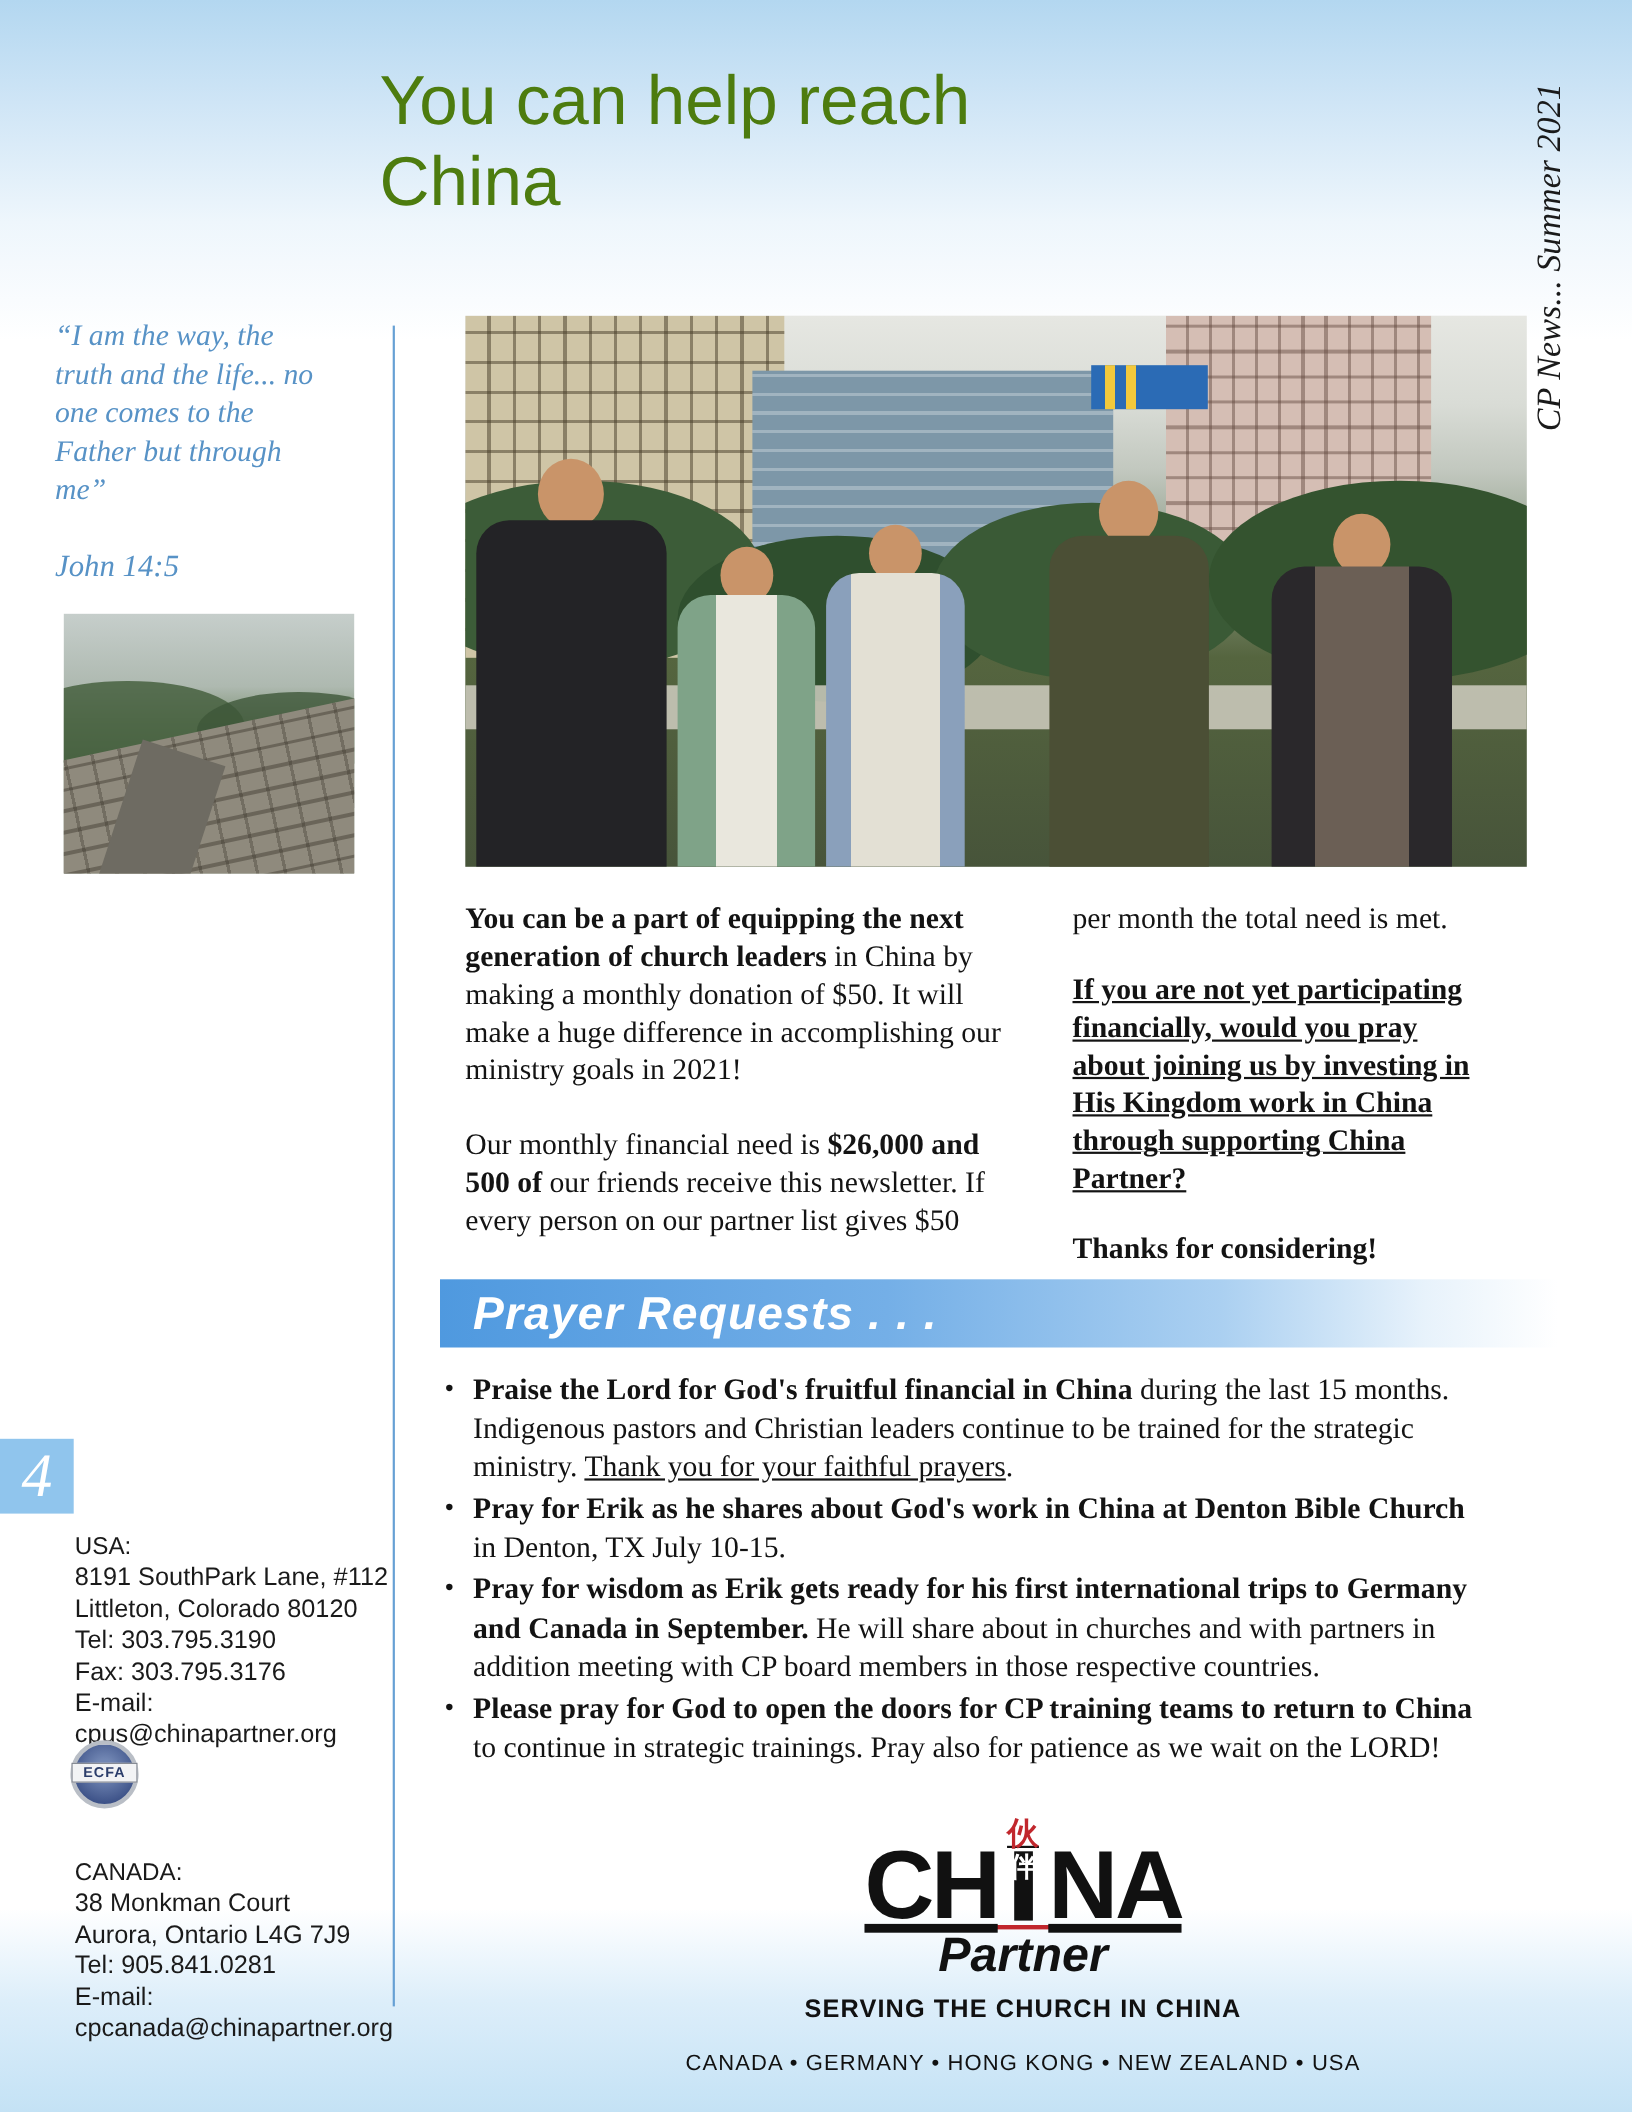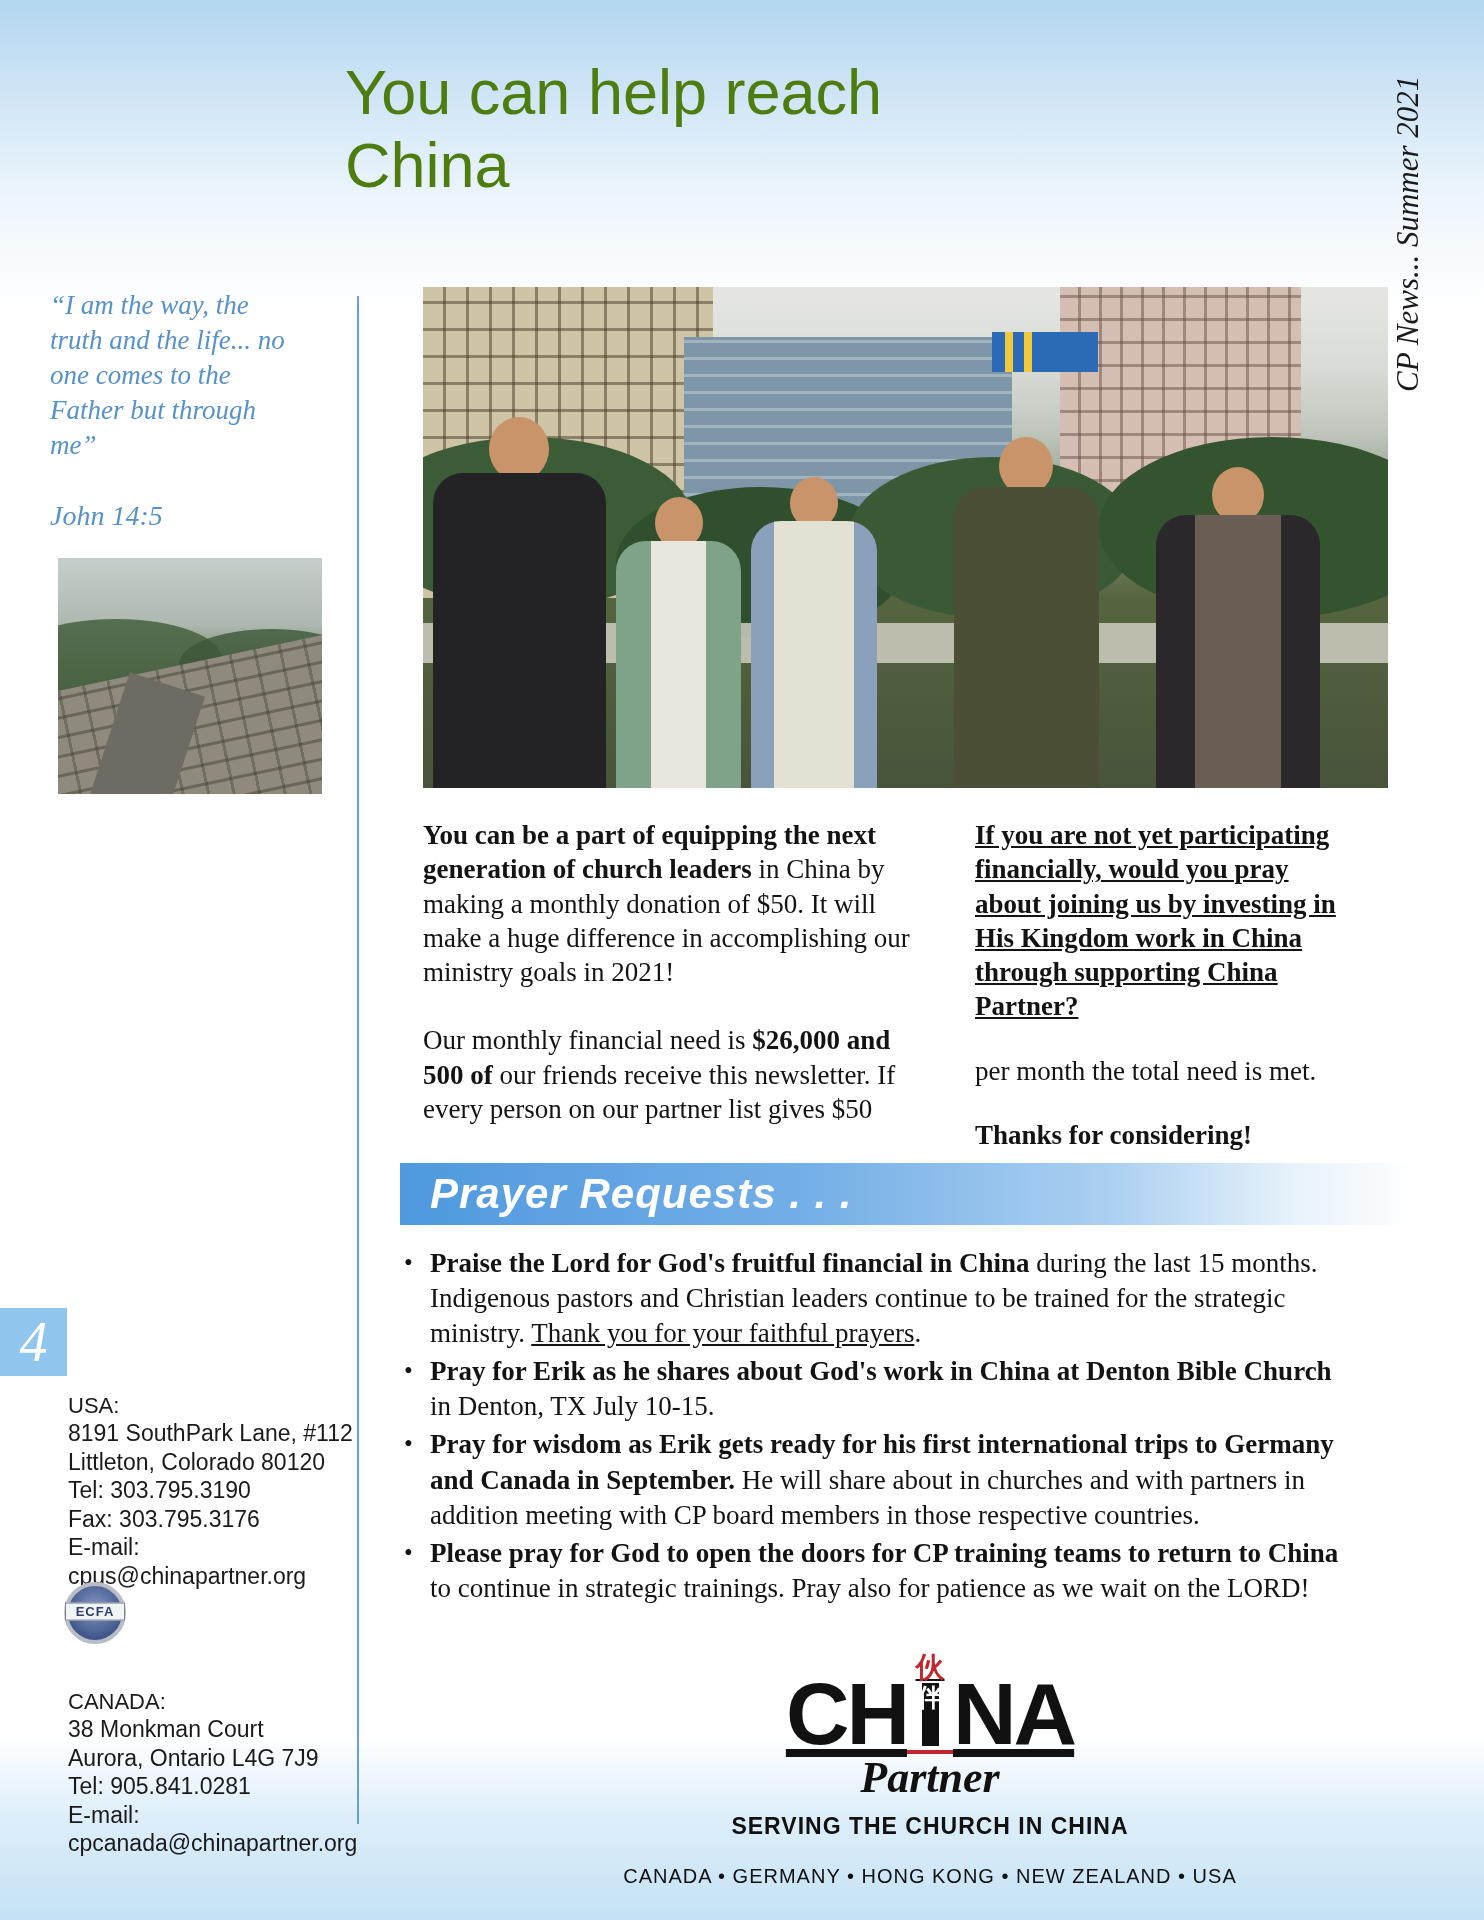--- a/index.html
+++ b/index.html
@@ -93,21 +93,21 @@
   .logo{position:absolute;left:620px;top:1652px;width:620px;text-align:center;
       font-family:"Liberation Sans",sans-serif;color:#111111;}
   .logo-china{display:flex;align-items:flex-end;justify-content:center;height:94px;
       font-weight:bold;font-size:88px;line-height:0.74;letter-spacing:-3px;text-decoration:underline;}
   .logo-i{display:flex;flex-direction:column;align-items:center;width:36px;margin:0 5px;letter-spacing:0;}
   .hz-red{color:#c1272d;font-size:29px;line-height:28px;font-weight:bold;}
   .i-bar{width:17px;height:63px;background:#111111;position:relative;margin-top:2px;}
   .hz-white{position:absolute;top:2px;left:50%;transform:translateX(-50%);
       color:#ffffff;font-size:25px;line-height:25px;font-weight:bold;}
   .logo-underline{width:158px;height:4px;background:#c1272d;margin:4px auto 2px;}
-  .logo-partner{font-family:Liberation Serif, serif;font-style:italic;font-weight:bold;font-size:44px;line-height:1;}
+  .logo-partner{font-family:Liberation Sans, sans-serif;font-style:italic;font-weight:bold;font-size:44px;line-height:1;}
   .logo-tagline{font-weight:bold;font-size:23px;letter-spacing:1px;margin-top:13px;}
   .logo-countries{font-size:20px;letter-spacing:1px;margin-top:25px;}
 </style>
 </head>
 <body>
 
 <div class="page">
   <div class="band-top"></div>
   <div class="band-bottom"></div>
 
@@ -155,22 +155,22 @@
         <div class="head"></div>
         <div class="body"></div>
       </div>
   </div>
 
   <div class="colL">
       <p><span class="b">You can be a part of equipping the next generation of church leaders</span><span> in China by making a monthly donation of $50. It will make a huge difference in accomplishing our ministry goals in 2021!</span></p>
       <p><span>Our monthly financial need is </span><span class="b">$26,000 and 500 of</span><span> our friends receive this newsletter. If every person on our partner list gives $50</span></p>
     </div>
   <div class="colR">
+      <p><span>per month the total need is met.</span></p>
       <p><span class="b u">If you are not yet participating financially, would you pray about joining us by investing in His Kingdom work in China through supporting China Partner?</span></p>
-      <p><span>per month the total need is met.</span></p>
       <p><span class="b">Thanks for considering!</span></p>
     </div>
 
   <div class="pbar">
     <span>Prayer Requests . . .</span>
   </div>
   <div class="blist">
       <div class="bullet">
         <span class="dot">•</span>
         <p class="btext"><span class="b">Praise the Lord for God's fruitful financial in China</span><span> during the last 15 months. Indigenous pastors and Christian leaders continue to be trained for the strategic ministry. </span><span class="u">Thank you for your faithful prayers</span><span>.</span></p>

